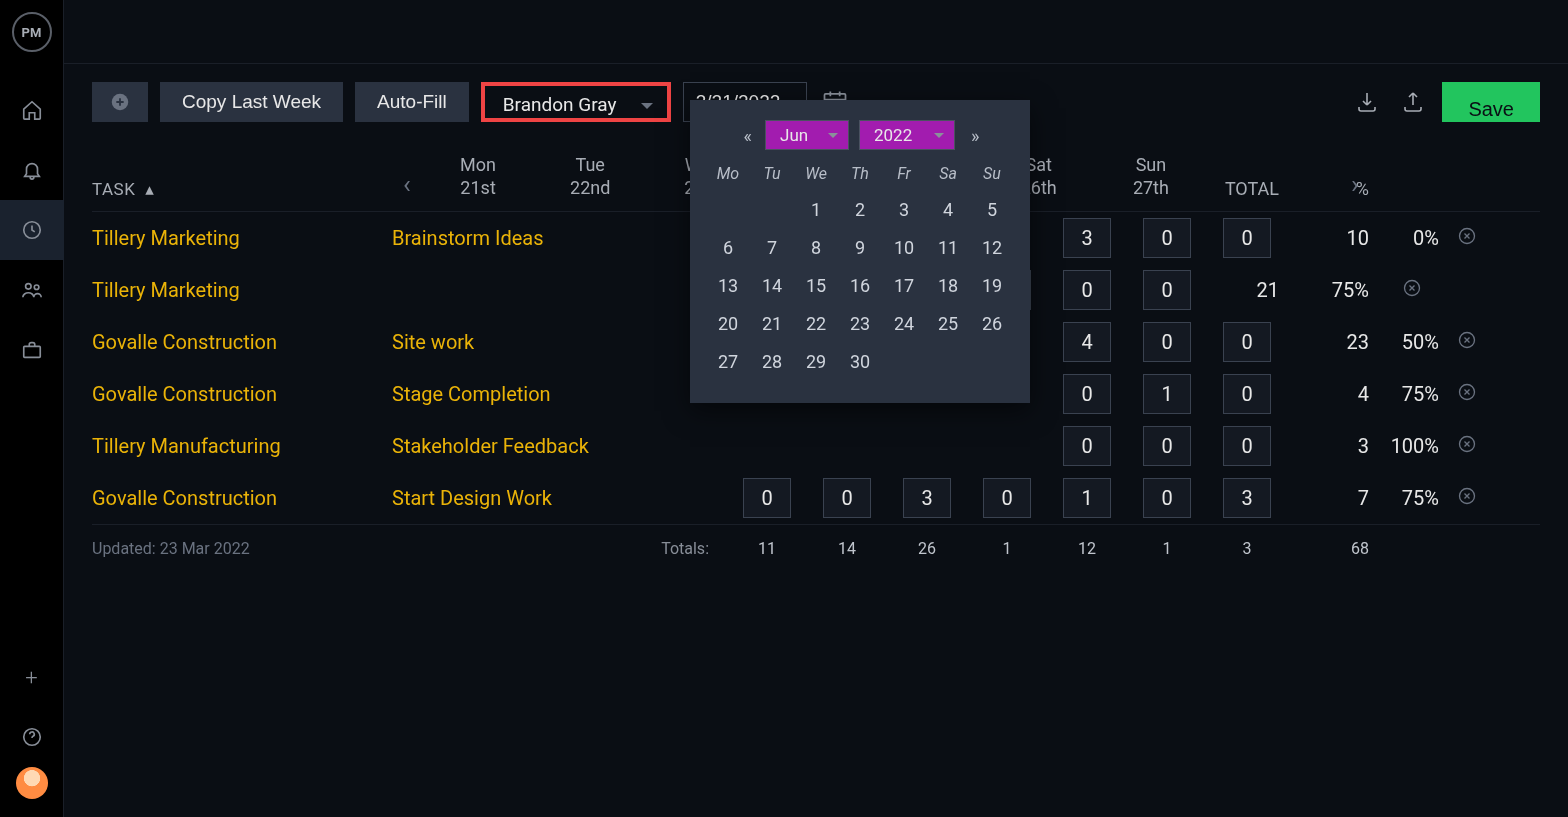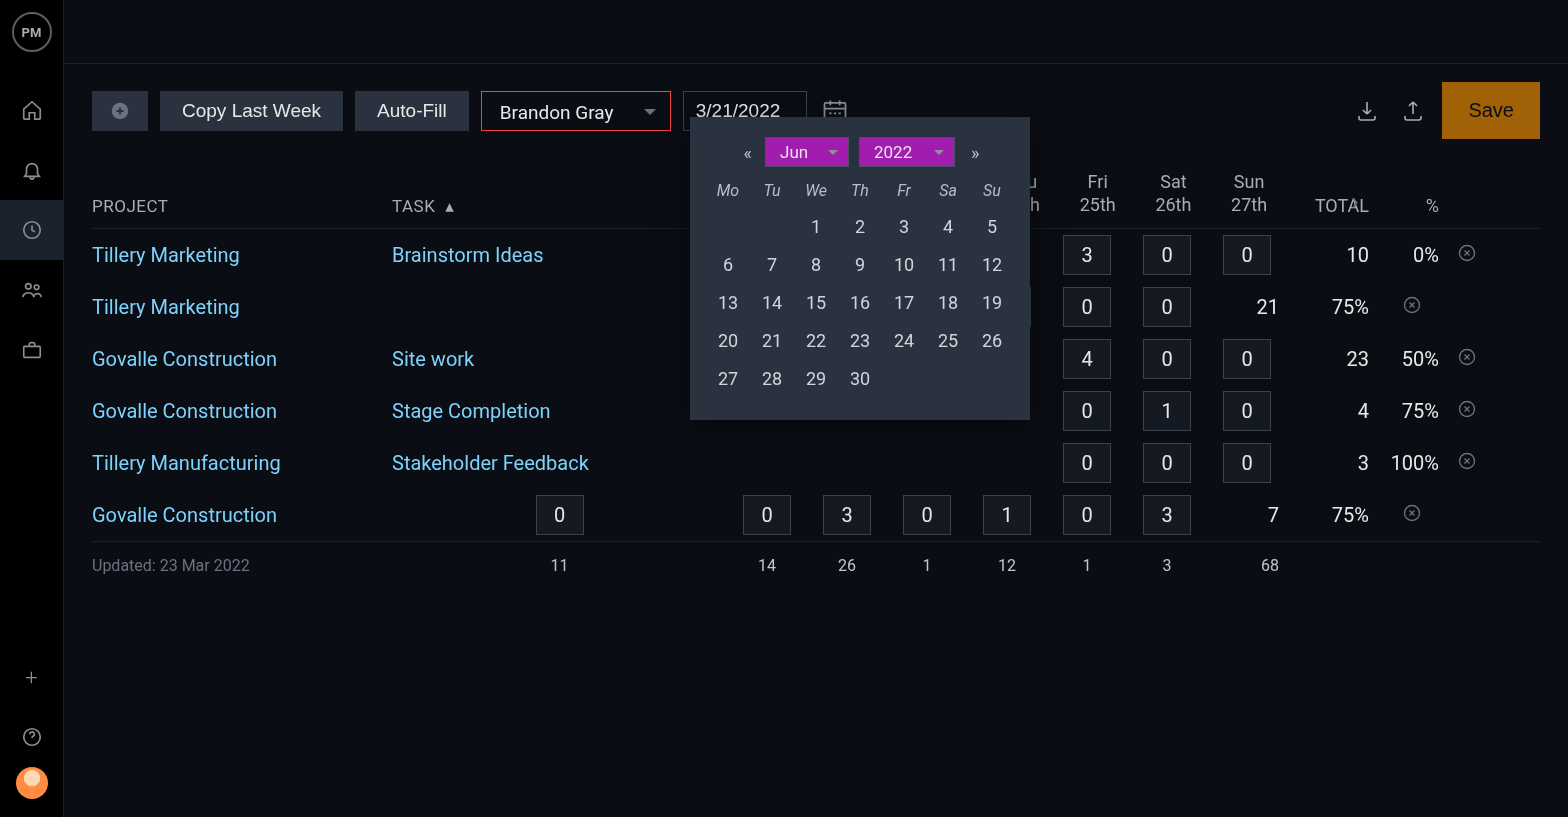--- a/index.html
+++ b/index.html
@@ -59,21 +59,21 @@
   display: flex; align-items: center;
 }
 .btn-icon {
   width: 56px; height: 40px; background: #2a3240;
   display:flex; align-items:center; justify-content:center;
   cursor:pointer;
 }
 .btn-icon svg { width:22px; height:22px; }
 .select {
   height: 40px; padding: 4px 40px 0 18px;
-  background: #0a0e14; border: 1px solid #ef4444; color: #e8e8e8;
+  background: #0a0e14; border: 4px solid #ef4444; color: #e8e8e8;
   font-size: 19px; cursor: pointer; position: relative;
   display: flex; align-items: center;
 }
 .select::after {
   content: ""; position: absolute; right: 14px; top: 17px;
   border-left: 6px solid transparent; border-right: 6px solid transparent;
   border-top: 6px solid #6a7280;
 }
 .date-input {
   height: 40px; width: 124px; padding: 0 12px;
@@ -85,22 +85,22 @@
   display:flex; align-items:center; justify-content:center;
 }
 .cal-btn svg { width: 28px; height: 28px; stroke:#888e98; fill:none; stroke-width:1.5;}
 .toolbar-spacer { flex: 1; }
 .icon-btn {
   width: 34px; height: 34px; cursor: pointer;
   display:flex; align-items:center; justify-content:center;
 }
 .icon-btn svg { width:24px; height:24px; stroke:#a8adb5; fill:none; stroke-width:1.6; }
 .save-btn {
-  height: 57px; padding: 16px 26px;
-  background: #a16207; color: #0a0e14;
+  height: 40px; padding: 16px 26px;
+  background: #22c55e; color: #0a0e14;
   font-size: 20px; font-weight: 500; border: none; cursor: pointer;
 }
 
 .content { position: relative; padding: 0 28px; }
 
 .headers {
   display: grid;
   grid-template-columns: 300px 335px repeat(7, 80px) 90px 70px 40px;
   align-items: flex-end;
   padding: 18px 0 12px;
@@ -113,21 +113,21 @@
 .hdr-arrow { width:30px; display:flex; align-items:center; justify-content:center; color:#6a7280; font-size:26px; cursor:pointer; }
 .hdr-total, .hdr-pct { text-align: right; padding-right:8px; }
 
 .row {
   display: grid;
   grid-template-columns: 300px 335px repeat(7, 80px) 90px 70px 40px;
   align-items: center;
   padding: 6px 0;
   font-size: 20px;
 }
-.row .proj, .row .task { color: #7dd3fc; }
+.row .proj, .row .task { color: #eab308; }
 .cell-box {
   width: 48px; height: 40px; margin: 0 auto;
   border: 1px solid #3a4250; background: #141922;
   display:flex; align-items:center; justify-content:center;
   color:#e8e8e8;
 }
 .cell-total, .cell-pct { text-align: right; padding-right:8px; }
 .cell-del { text-align:center; color:#6a7280; cursor:pointer; }
 .cell-del svg { width:20px; height:20px; stroke:#6a7280; fill:none; stroke-width:1.6;}
 
@@ -253,21 +253,20 @@
       <svg viewBox="0 0 24 24">
           <path d="M12 15V3m0 0L8 7m4-4l4 4M4 17v2a2 2 0 0 0 2 2h12a2 2 0 0 0 2-2v-2"></path>
         </svg>
     </div>
     <button class="save-btn">Save</button>
   </div>
 
   <div class="content">
 
     <div class="headers">
-      <div class="hdr-project">PROJECT</div>
       <div class="hdr-task">
           <span>TASK</span>
           <span>▴</span>
         </div>
       <div style="grid-column: span 7; display:flex; align-items:flex-end;">
         <div class="hdr-arrow">‹</div>
         <div style="flex:1; display:grid; grid-template-columns:repeat(7,1fr);" id="day-headers">
             <div class="hdr-day">Mon<br>21st</div>
             <div class="hdr-day">Tue<br>22nd</div>
             <div class="hdr-day">Wed<br>23rd</div>
@@ -393,20 +392,21 @@
           </div>
           <div class="cell-total">3</div>
           <div class="cell-pct">100%</div>
           <div class="cell-del"><svg viewBox="0 0 24 24">
               <circle cx="12" cy="12" r="9"></circle>
               <path d="M9 9l6 6M15 9l-6 6"></path>
             </svg></div>
         </div>
         <div class="row">
           <div class="proj">Govalle Construction</div>
+          <div class="task">Start Design Work</div>
           <div>
             <div class="cell-box">0</div>
           </div>
           <div>
             <div class="cell-box">0</div>
           </div>
           <div>
             <div class="cell-box">3</div>
           </div>
           <div>
@@ -425,20 +425,21 @@
           <div class="cell-pct">75%</div>
           <div class="cell-del"><svg viewBox="0 0 24 24">
               <circle cx="12" cy="12" r="9"></circle>
               <path d="M9 9l6 6M15 9l-6 6"></path>
             </svg></div>
         </div>
       </div>
 
     <div class="totals-row">
       <div class="updated">Updated: 23 Mar 2022</div>
+      <div class="totals-label">Totals:</div>
       <div class="tcell">11</div>
       <div class="tcell">14</div>
       <div class="tcell">26</div>
       <div class="tcell">1</div>
       <div class="tcell">12</div>
       <div class="tcell">1</div>
       <div class="tcell">3</div>
       <div class="tcell-total">68</div>
       <div></div>
         <div></div>

